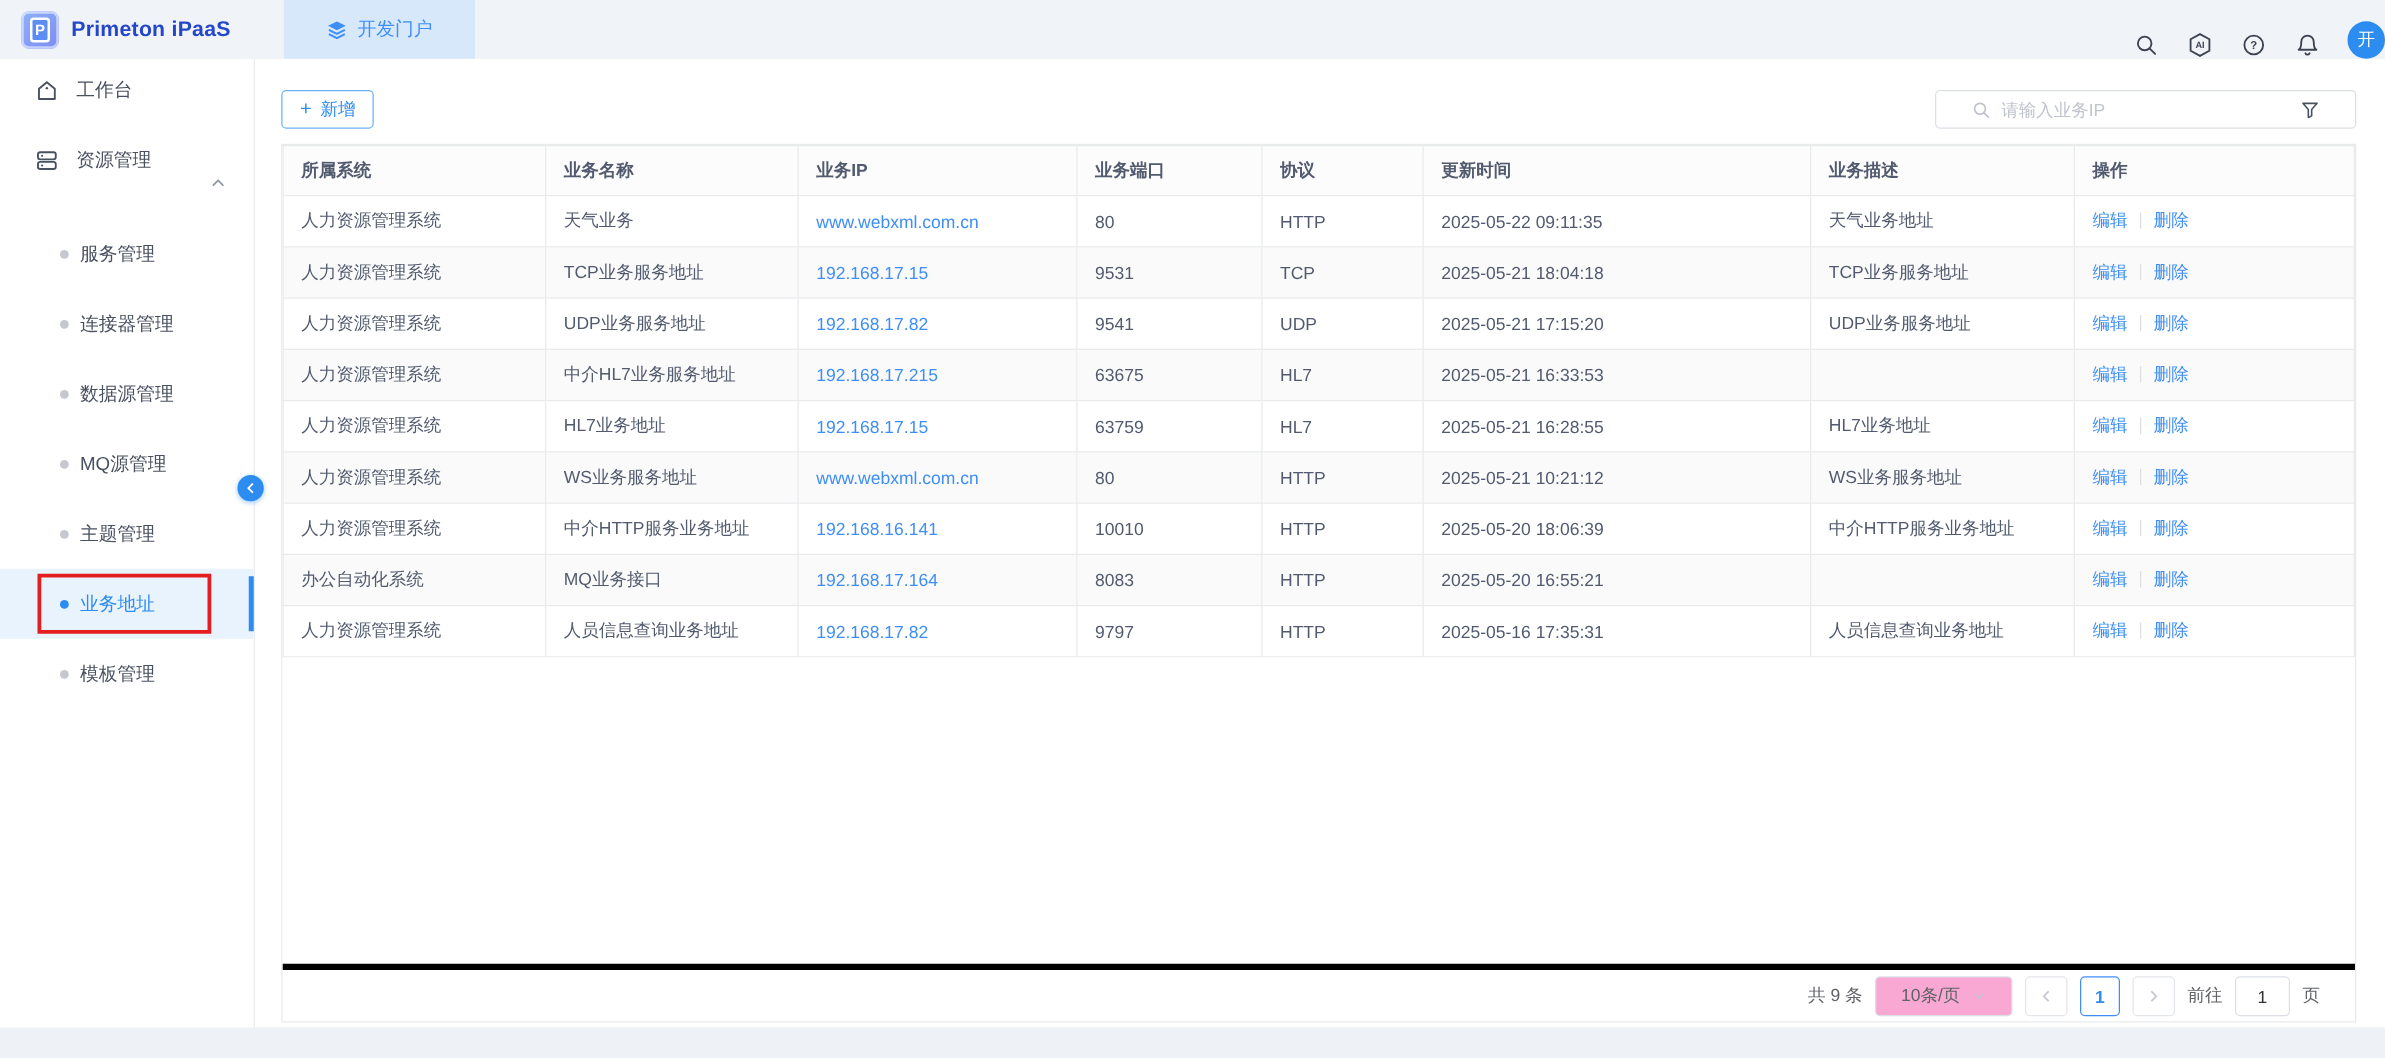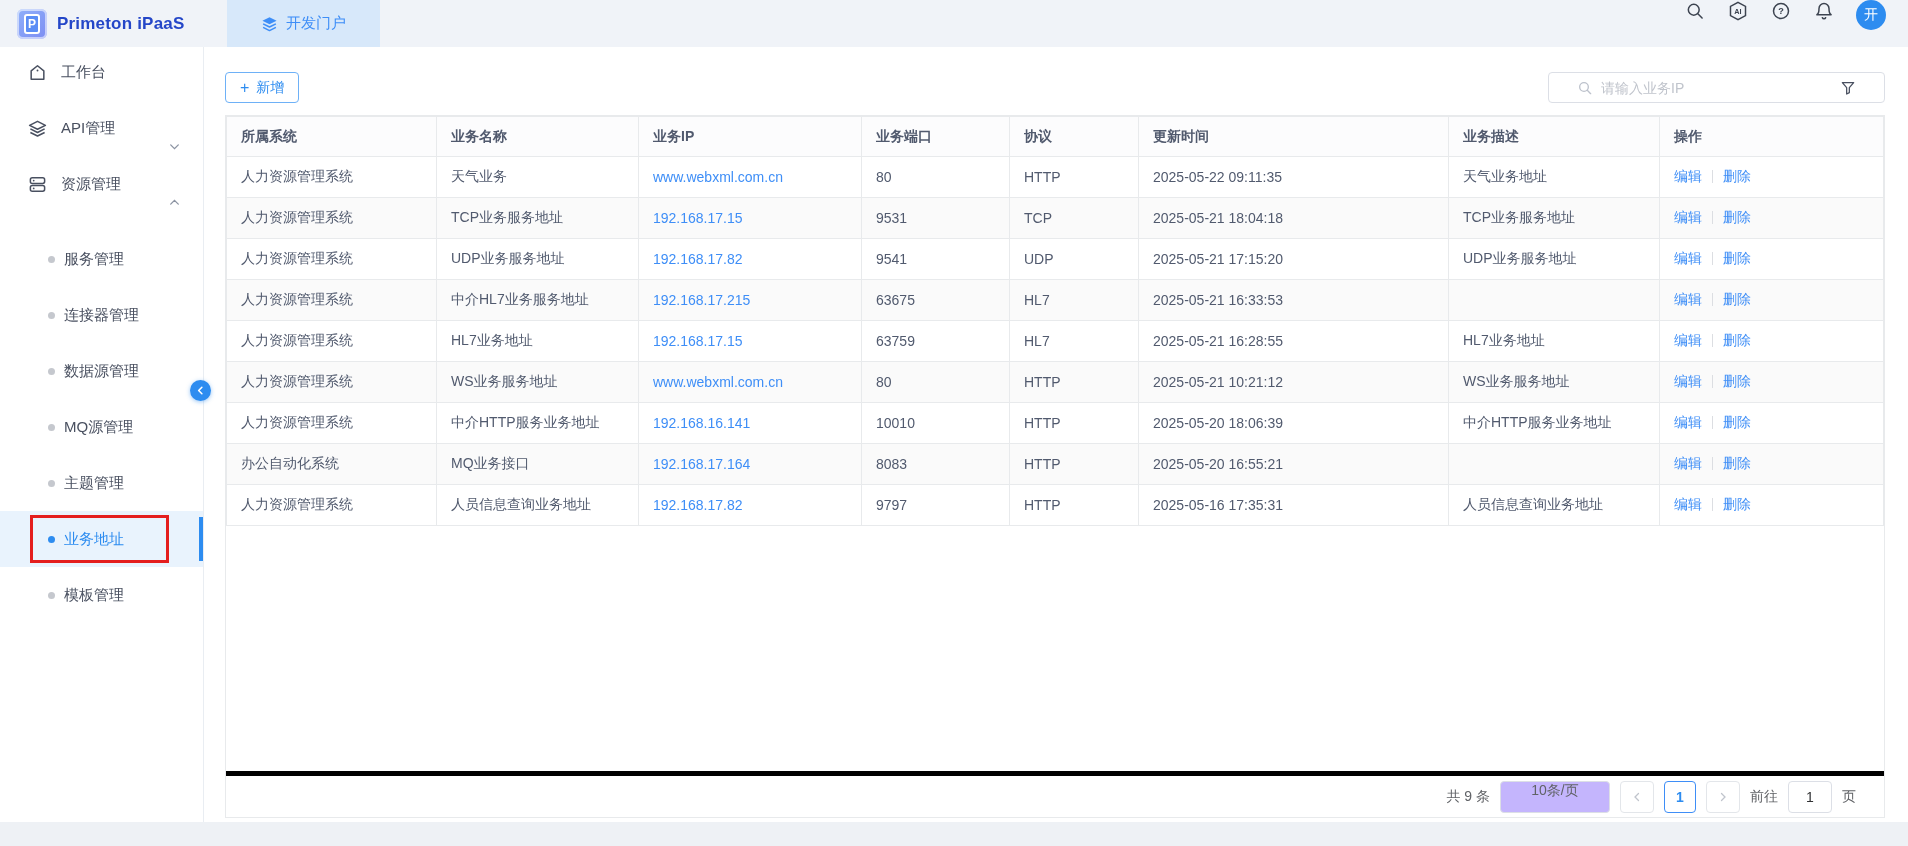--- a/index.html
+++ b/index.html
@@ -12,21 +12,21 @@
   .brand { width:227px; display:flex; align-items:center; padding-left:17px; gap:10px; }
   .logo { width:30px; height:30px; border-radius:6px;
     background:linear-gradient(135deg,#8fb0fa,#7d8df2); position:relative;
     box-shadow:inset 0 0 0 2px rgba(255,255,255,.55); }
   .logo span { position:absolute; left:7px; top:5px; width:16px; height:20px;
     background:#5b8df5; border:2px solid #fff; border-radius:3px; color:#fff;
     font-size:12px; font-weight:bold; text-align:center; line-height:16px; }
   .brand-name { font-size:17px; font-weight:bold; color:#2446c8; letter-spacing:.2px; }
   .portal-tab { height:47px; padding:0 34px; background:#d7e8fa; color:#3e8ef7;
     display:flex; align-items:center; gap:8px; font-size:15px; cursor:pointer; }
-  .top-icons { margin-left:auto; display:flex; align-items:flex-start; gap:21px; padding-right:22px; }
+  .top-icons { margin-left:auto; display:flex; align-items:flex-end; gap:21px; }
   .ticon { width:22px; height:22px; display:flex; align-items:center; justify-content:center; cursor:pointer; }
   .avatar { width:30px; height:30px; border-radius:50%; background:#2d8cf0; color:#fff;
     font-size:14px; display:flex; align-items:center; justify-content:center; cursor:pointer; }
 
   
   .sidebar { position:absolute; left:0; top:47px; bottom:24px; width:203px;
     background:#fff; box-shadow:1px 0 0 #e9edf2; z-index:3; padding-top:16px; }
   .menu-item { position:relative; height:56px; display:flex; align-items:flex-start;
     padding-left:28px; color:#495060; font-size:15px; cursor:pointer; }
   .menu-item .mi-icon { width:19px; height:19px; margin-right:14px; display:flex; align-items:center; }
@@ -71,21 +71,21 @@
   a.link { color:#3e8ef7; text-decoration:none; cursor:pointer; }
   .act-sep { display:inline-block; width:1px; height:13px; background:#dcdee2;
     margin:0 10px; vertical-align:-2px; }
   .filler { flex:1; background:#fff; }
 
   .pagination { flex:none; height:46px; border-top:5px solid #000000;
     display:flex; align-items:center; justify-content:flex-end; gap:10px;
     padding-right:28px; font-size:14px; color:#606266; }
   .pg-select { width:110px; height:32px; border:1px solid #dcdfe6; border-radius:4px;
     display:flex; align-items:center; justify-content:center; gap:10px; cursor:pointer;
-    color:#606266; background:#c4b5fd;flex-direction:column; }
+    color:#606266; background:#f9a8d4; }
   .pg-btn { width:34px; height:32px; border:1px solid #e3e6ea; border-radius:4px;
     display:flex; align-items:center; justify-content:center; background:#fff;
     color:#c0c4cc; cursor:pointer; }
   .pg-page { width:32px; height:32px; border:1px solid #3e8ef7; border-radius:4px;
     display:flex; align-items:center; justify-content:center; color:#2d8cf0;
     background:#fff; cursor:pointer; font-weight:bold; }
   .pg-input { width:44px; height:32px; border:1px solid #dcdfe6; border-radius:4px;
     text-align:center; font-size:14px; color:#303133; outline:none; font-family:inherit; }
 
   .bottom-strip { position:absolute; left:0; right:0; bottom:0; height:24px; background:#eef1f5; }
@@ -142,35 +142,20 @@
 
 <aside class="sidebar">
   <div class="menu-item">
     <span class="mi-icon">
       <svg width="19" height="19" viewBox="0 0 24 24" fill="none" stroke="#495060" stroke-width="1.9" stroke-linejoin="round">
         <path d="M4 10 L12 3.5 L20 10 V20.5 H4 Z"></path>
           <circle cx="12" cy="9.5" r="1.2" fill="#495060" stroke="none"></circle>
       </svg>
     </span>
     <span>工作台</span>
-  </div>
-  <div class="menu-item">
-    <span class="mi-icon">
-      <svg width="19" height="19" viewBox="0 0 24 24" fill="none" stroke="#495060" stroke-width="1.9" stroke-linejoin="round">
-        <path d="M12 3 L22 8 L12 13 L2 8 Z"></path>
-          <path d="M3 12.5 L12 17 L21 12.5"></path>
-          <path d="M3 17 L12 21.5 L21 17"></path>
-      </svg>
-    </span>
-    <span>API管理</span>
-    <span class="chev">
-      <svg width="13" height="13" viewBox="0 0 24 24" fill="none" stroke="#8b93a2" stroke-width="2.4" stroke-linecap="round">
-          <path d="M5 9 L12 16 L19 9"></path>
-        </svg>
-    </span>
   </div>
   <div class="menu-item">
     <span class="mi-icon">
       <svg width="19" height="19" viewBox="0 0 24 24" fill="none" stroke="#495060" stroke-width="1.9">
         <rect x="3" y="3.5" width="18" height="7.2" rx="2.4"></rect>
           <rect x="3" y="13.3" width="18" height="7.2" rx="2.4"></rect>
         <circle cx="7.2" cy="7.1" r="1.1" fill="#495060" stroke="none"></circle>
           <circle cx="7.2" cy="16.9" r="1.1" fill="#495060" stroke="none"></circle>
       </svg>
     </span>

